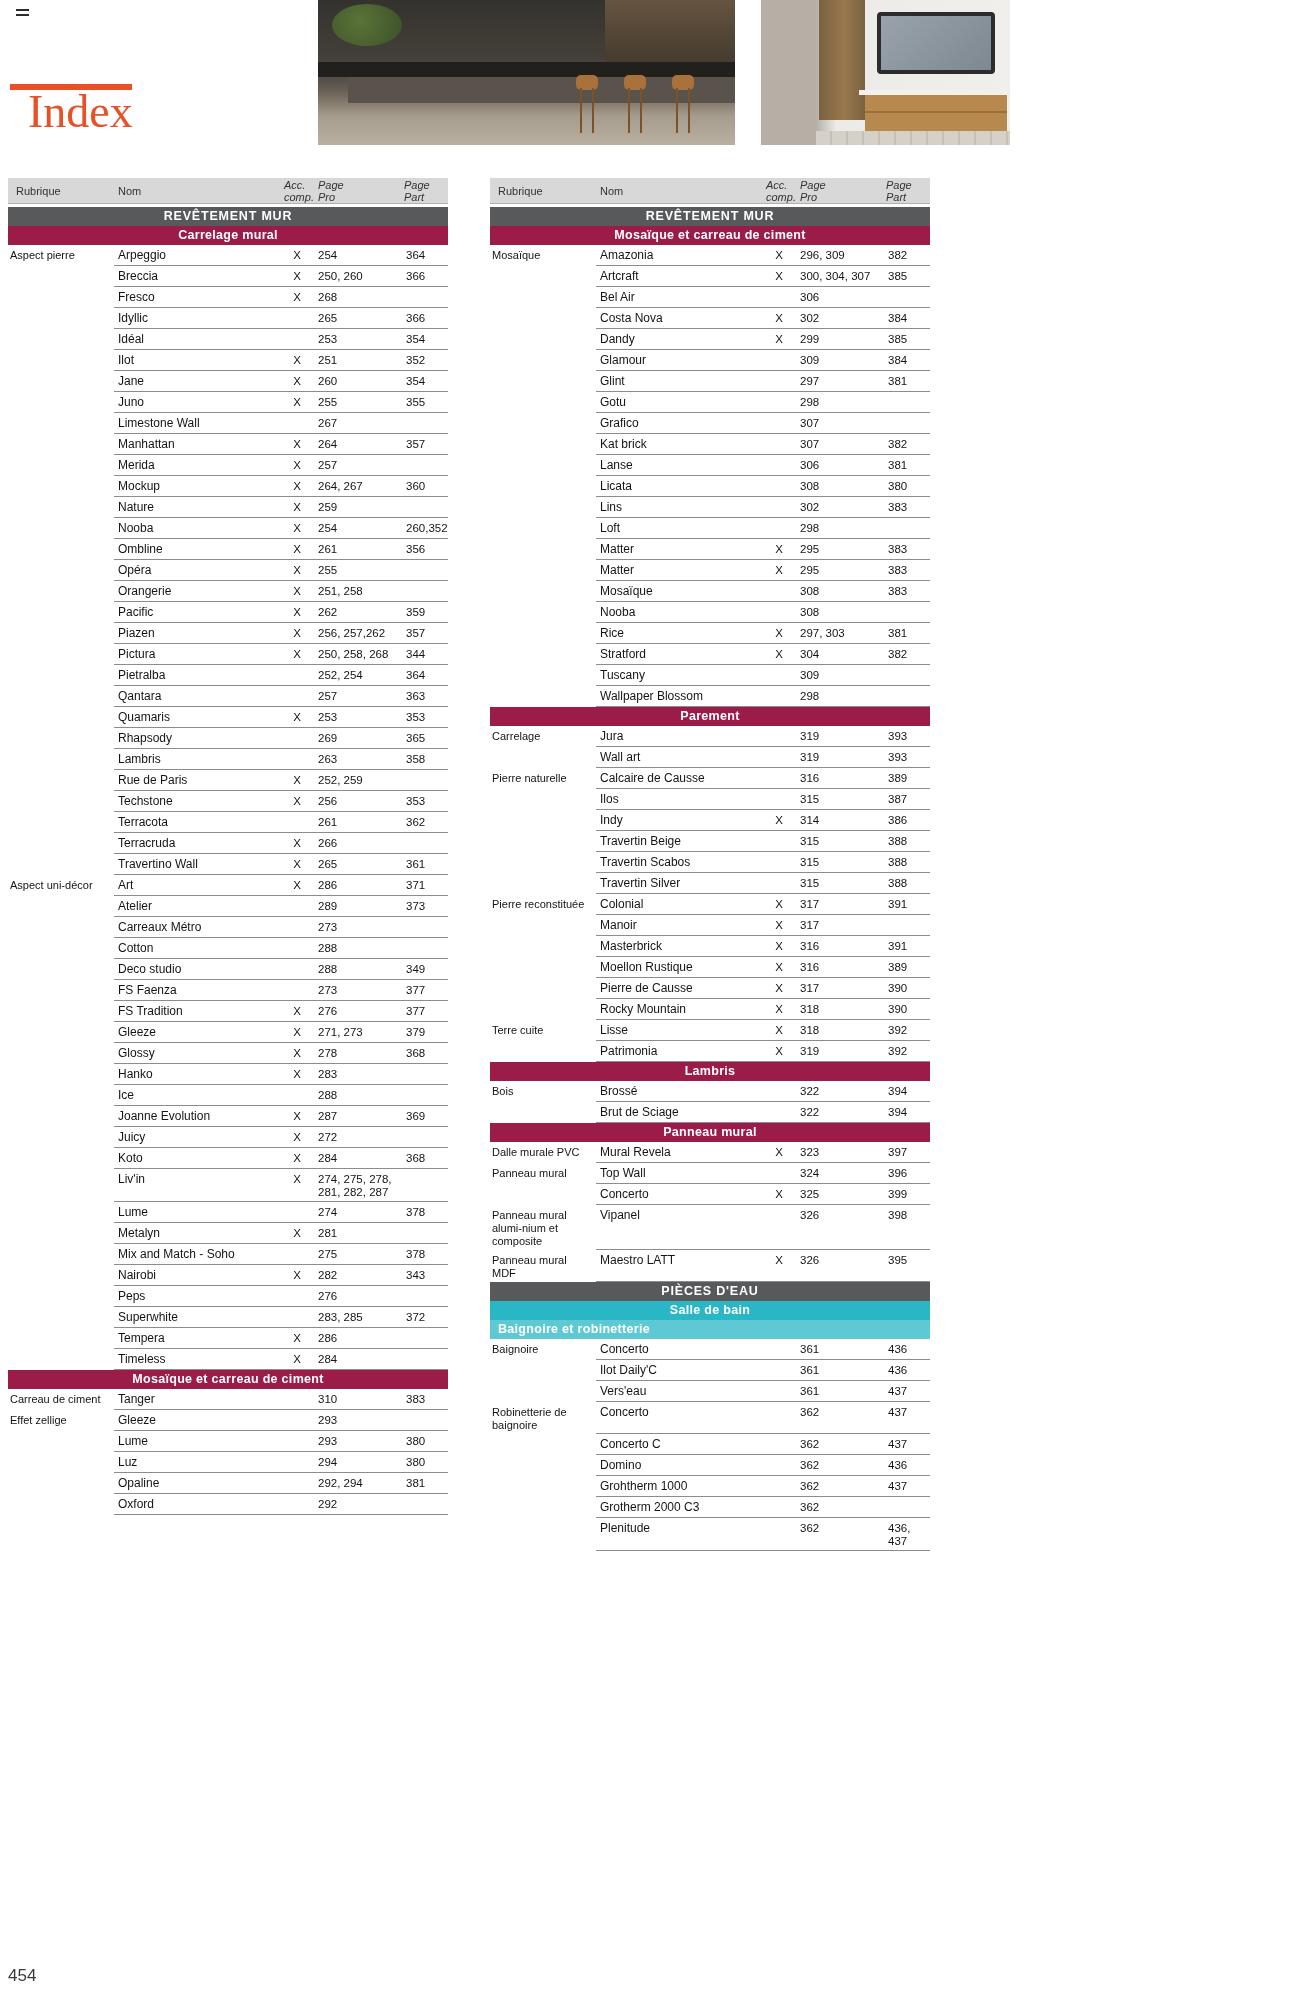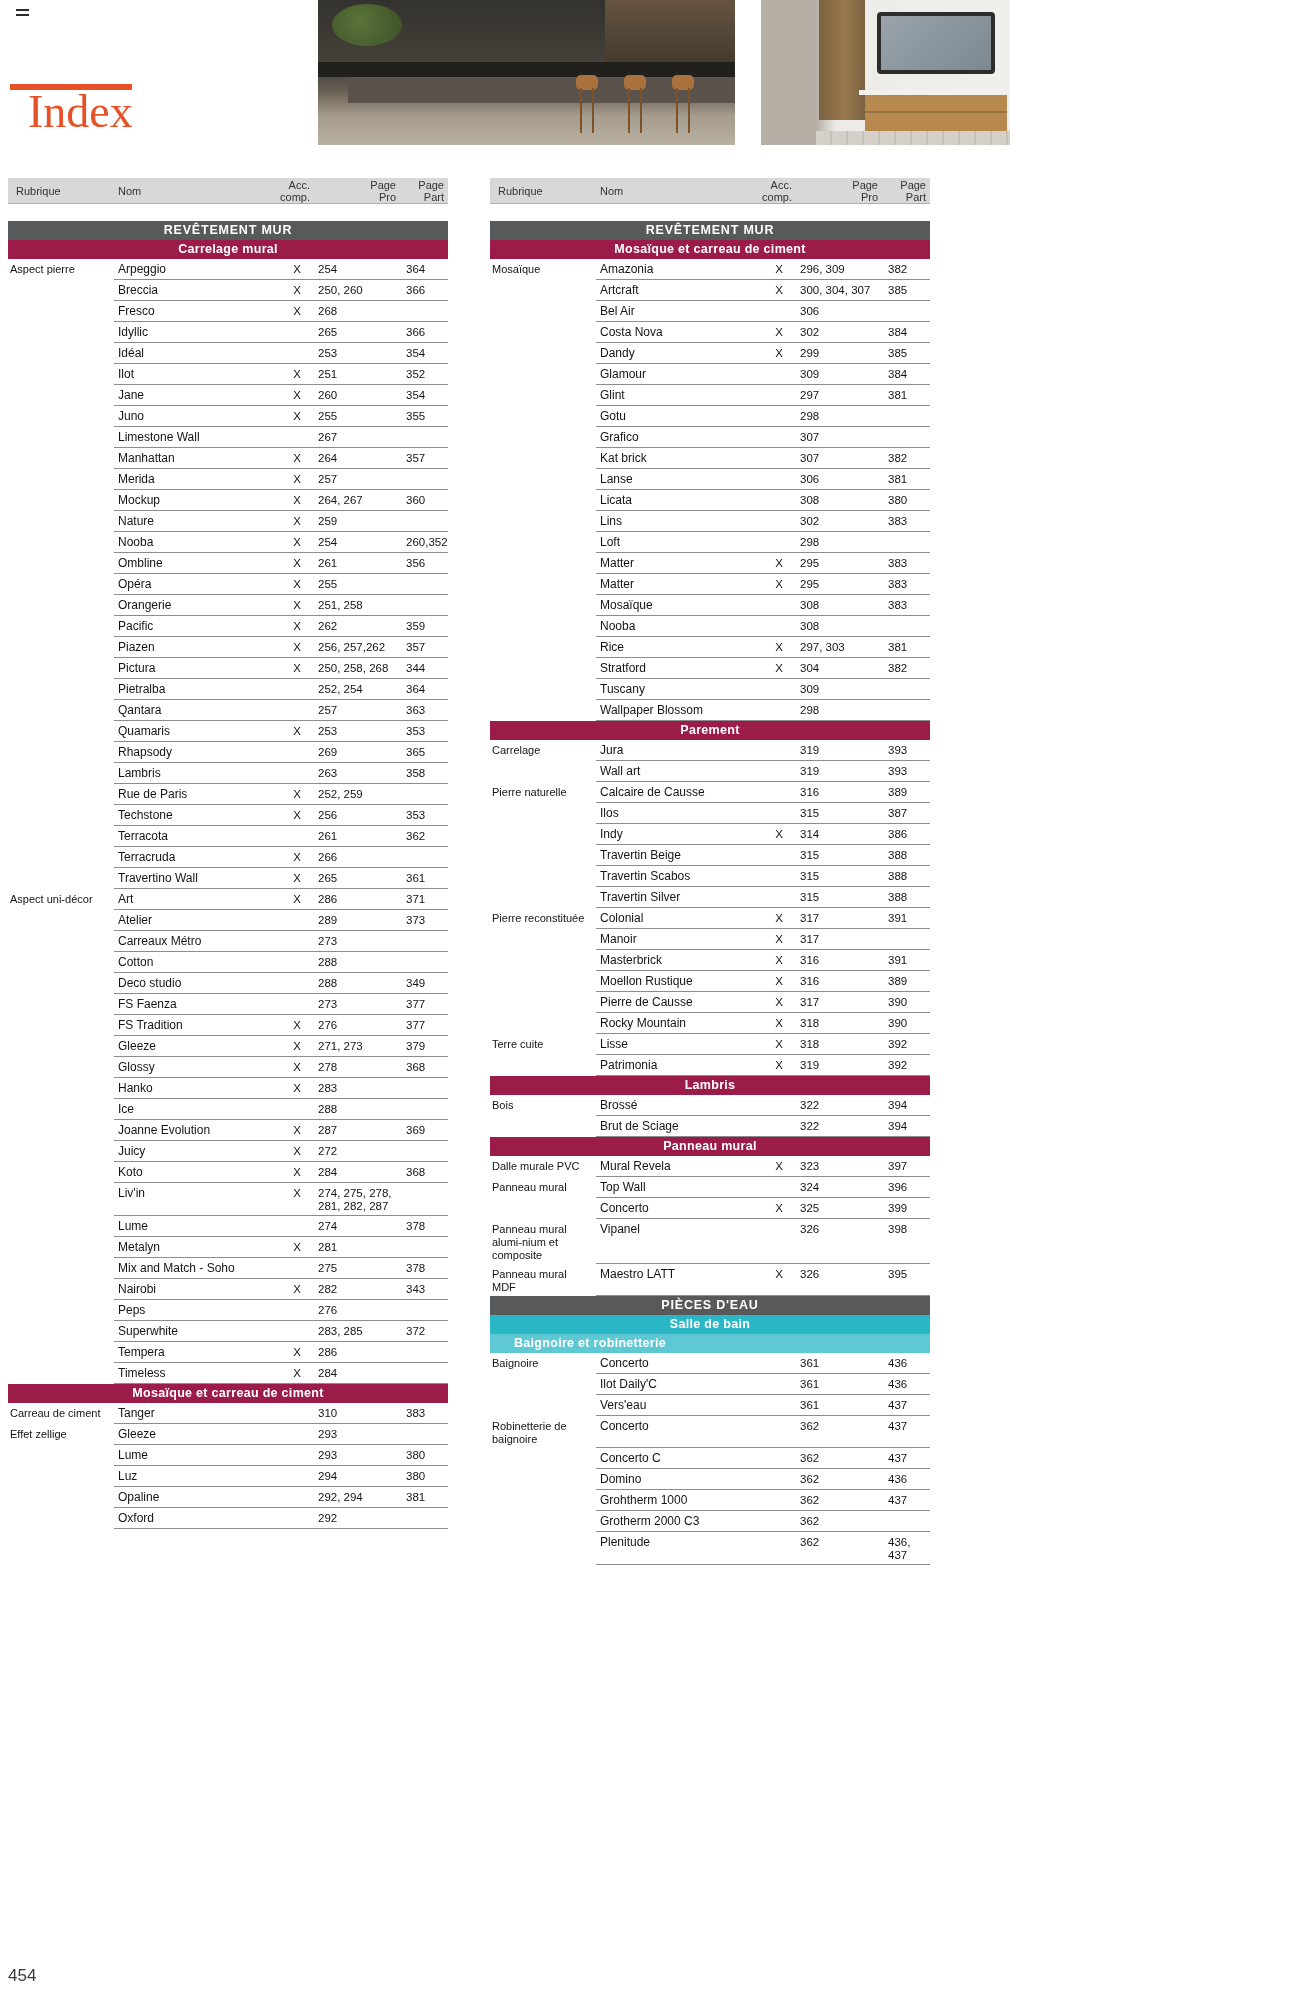--- a/index.html
+++ b/index.html
@@ -44,30 +44,30 @@
   .b-vanity { position:absolute; left:104px; bottom:14px; width:142px; height:36px; background:#b8894e; }
   .b-vanity::before { content:''; position:absolute; left:-6px; right:-2px; top:-5px; height:5px; background:#f3f1ed; }
   .b-vanity::after { content:''; position:absolute; left:0; right:0; top:16px; height:2px; background:#96703e; }
   .b-floor { position:absolute; left:55px; right:0; bottom:0; height:14px;
     background:repeating-linear-gradient(90deg,#d6d1c8 0 14px,#c6c0b6 14px 16px); }
   
   .col { position:absolute; top:178px; width:440px; }
   #left-col { left:8px; }
   #right-col { left:490px; }
   .grid5 { display:grid; grid-template-columns:106px 166px 34px 86px 48px; }
-  .header-row { background:#d8d8d8; height:26px; border-bottom:1px solid #b0b0b0; margin-bottom:17px; }
+  .header-row { background:#d8d8d8; height:26px; border-bottom:1px solid #b0b0b0; margin-bottom:3px; }
   .hcell { display:flex; flex-direction:column; justify-content:center; font-size:11px; line-height:12px; color:#333; padding:0 4px; }
   .h-rub { padding-left:8px; }
-  .h-acc, .h-pro, .h-part { text-align:center; align-items:flex-end; }
+  .h-acc, .h-pro, .h-part { text-align:center; align-items:flex-start;font-style:italic; }
   .bar { height:19px; line-height:19px; margin:0 0; color:#fff; font-weight:bold;
     font-size:12.5px; text-align:center; letter-spacing:.3px; }
   .bar-section { background:#58595b; letter-spacing:.8px; }
   .bar-sub { background:#9c1c49; }
   .bar-teal { background:#29b7c6; }
-  .bar-teal2 { background:#5ec9d4; text-align:left; padding-left:24px; }
+  .bar-teal2 { background:#5ec9d4; text-align:left; padding-left:8px; }
   .row { min-height:21px; }
   .cell { padding:4px 4px 2px 4px; font-size:11.5px; line-height:13px; }
   .c-rubrique { font-size:11px; padding-left:2px; }
   .c-nom { font-size:12px; border-bottom:1px solid #8c8c8c; }
   .c-acc { border-bottom:1px solid #8c8c8c; text-align:center; }
   .c-pro { border-bottom:1px solid #8c8c8c; }
   .c-part { border-bottom:1px solid #8c8c8c; padding-left:6px; }
   .page-number { position:absolute; left:8px; top:1966px; font-size:17px; color:#3a3a3a;text-align:center; }
 </style>
 </head>

